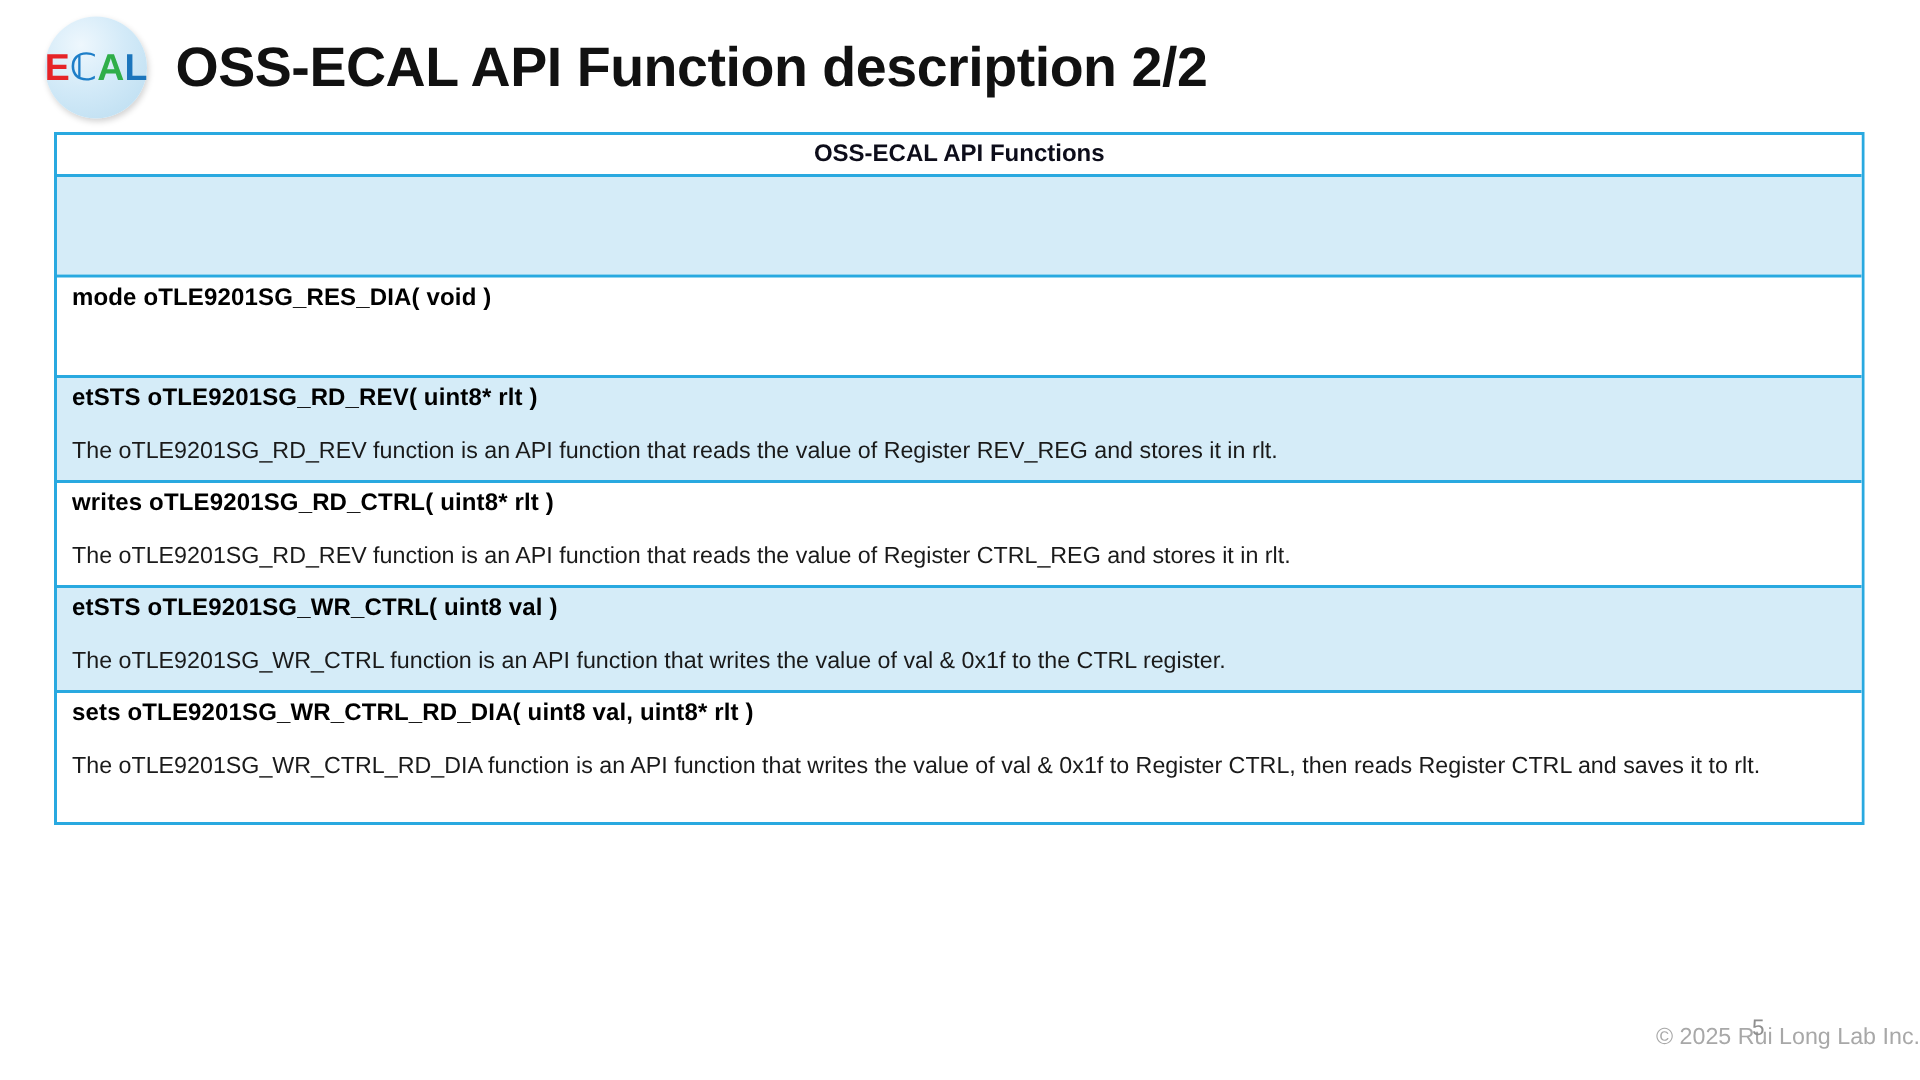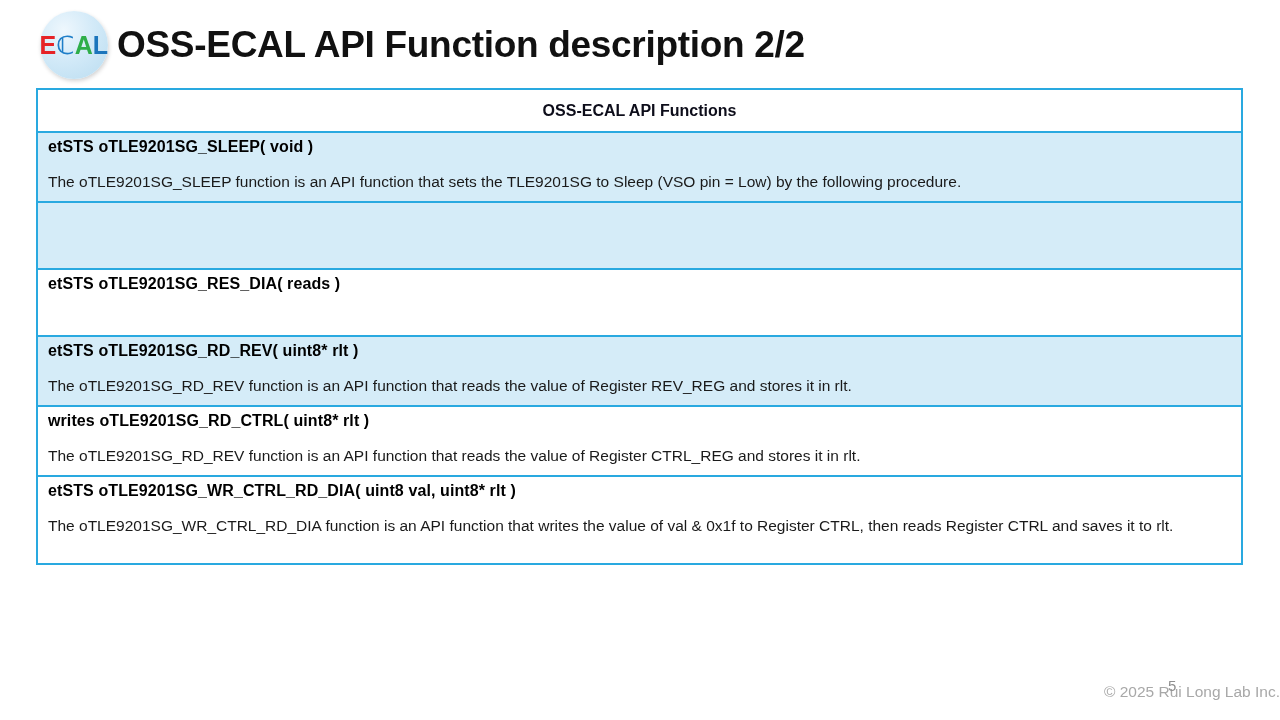--- a/index.html
+++ b/index.html
@@ -14,26 +14,26 @@
     width: 1280px; height: 720px;
     background: #ffffff;
     font-family: "Liberation Sans", "DejaVu Sans", sans-serif;
     overflow: hidden;
     position: relative;
   }
   .slide { position: absolute; inset: 0; }
 
   
   .logo-circle {
-    position: absolute; left: 40px; top: 11px;
+    position: absolute; left: 30px; top: 11px;
     width: 68px; height: 68px;
     border-radius: 50%;
     background: radial-gradient(circle at 35% 28%, #eef7fd 0%, #d3eaf8 45%, #b9dcf0 100%);
     box-shadow: 1px 2px 4px rgba(0,0,0,0.18);
-    display: flex; align-items: center; justify-content: flex-end;
+    display: flex; align-items: center; justify-content: center;
   }
   .logo-text {
     font-weight: bold; font-size: 25px; letter-spacing: 0px;
     font-family: "Liberation Sans", "DejaVu Sans", sans-serif;
   }
 
   
   .slide-title {
     position: absolute; left: 117px; top: 24px;
     font-size: 37px; font-weight: bold; color: var(--text-dark);
@@ -42,21 +42,21 @@
   }
 
   
   .api-table {
     position: absolute; left: 36px; top: 88px;
     width: 1207px;
     border: 2px solid var(--accent);
     background: #ffffff;
   }
   .table-header {
-    height: 41px;
+    height: 26px;
     display: flex; align-items: center; justify-content: center;
     font-size: 16px; font-weight: bold; color: #0d0d1a;
     background: #ffffff;
   }
   .api-row {
     border-top: 2px solid var(--accent);
     min-height: 67px;
     padding: 5px 10px 9px 10px;
     background: #ffffff;
   }
@@ -90,46 +90,46 @@
 
   <div class="logo-circle">
     <span class="logo-text"><span style="color: rgb(230, 35, 39);">E</span><span style="color: rgb(30, 126, 200);">ℂ</span><span style="color: rgb(47, 174, 73);">A</span><span style="color: rgb(27, 117, 188);">L</span></span>
   </div>
 
   <h1 class="slide-title">OSS-ECAL API Function description 2/2</h1>
 
   <div class="api-table">
     <div class="table-header">OSS-ECAL API Functions</div>
     <div id="table-body">
-  <div class="api-row highlight">
-    <div class="function-signature">etSTS oTLE9201SG_SLEEP( void )</div>
-    <div class="function-description">The oTLE9201SG_SLEEP function is an API function that sets the TLE9201SG to Sleep (VSO pin = Low) by the following procedure.</div>
-  </div>
 
 
   <div class="api-row highlight">
   </div>
 
   <div class="api-row">
-    <div class="function-signature">etSTS oTLE9201SG_RES_DIA( reads )</div>
+    <div class="function-signature">mode oTLE9201SG_RES_DIA( void )</div>
   </div>
 
   <div class="api-row highlight">
     <div class="function-signature">etSTS oTLE9201SG_RD_REV( uint8* rlt )</div>
     <div class="function-description">The oTLE9201SG_RD_REV function is an API function that reads the value of Register REV_REG and stores it in rlt.</div>
   </div>
 
   <div class="api-row">
     <div class="function-signature">writes oTLE9201SG_RD_CTRL( uint8* rlt )</div>
     <div class="function-description">The oTLE9201SG_RD_REV function is an API function that reads the value of Register CTRL_REG and stores it in rlt.</div>
   </div>
 
+  <div class="api-row highlight">
+    <div class="function-signature">etSTS oTLE9201SG_WR_CTRL( uint8 val )</div>
+    <div class="function-description">The oTLE9201SG_WR_CTRL function is an API function that writes the value of val &amp; 0x1f to the CTRL register.</div>
+  </div>
 
   <div class="api-row tall">
-    <div class="function-signature">etSTS oTLE9201SG_WR_CTRL_RD_DIA( uint8 val, uint8* rlt )</div>
+    <div class="function-signature">sets oTLE9201SG_WR_CTRL_RD_DIA( uint8 val, uint8* rlt )</div>
     <div class="function-description">The oTLE9201SG_WR_CTRL_RD_DIA function is an API function that writes the value of val &amp; 0x1f to Register CTRL, then reads Register CTRL and saves it to rlt.</div>
   </div>
 </div>
   </div>
 
   <div class="footer-copyright">© 2025 Rui Long Lab Inc.</div>
   <div class="page-number">5</div>
 
 </div>
 

